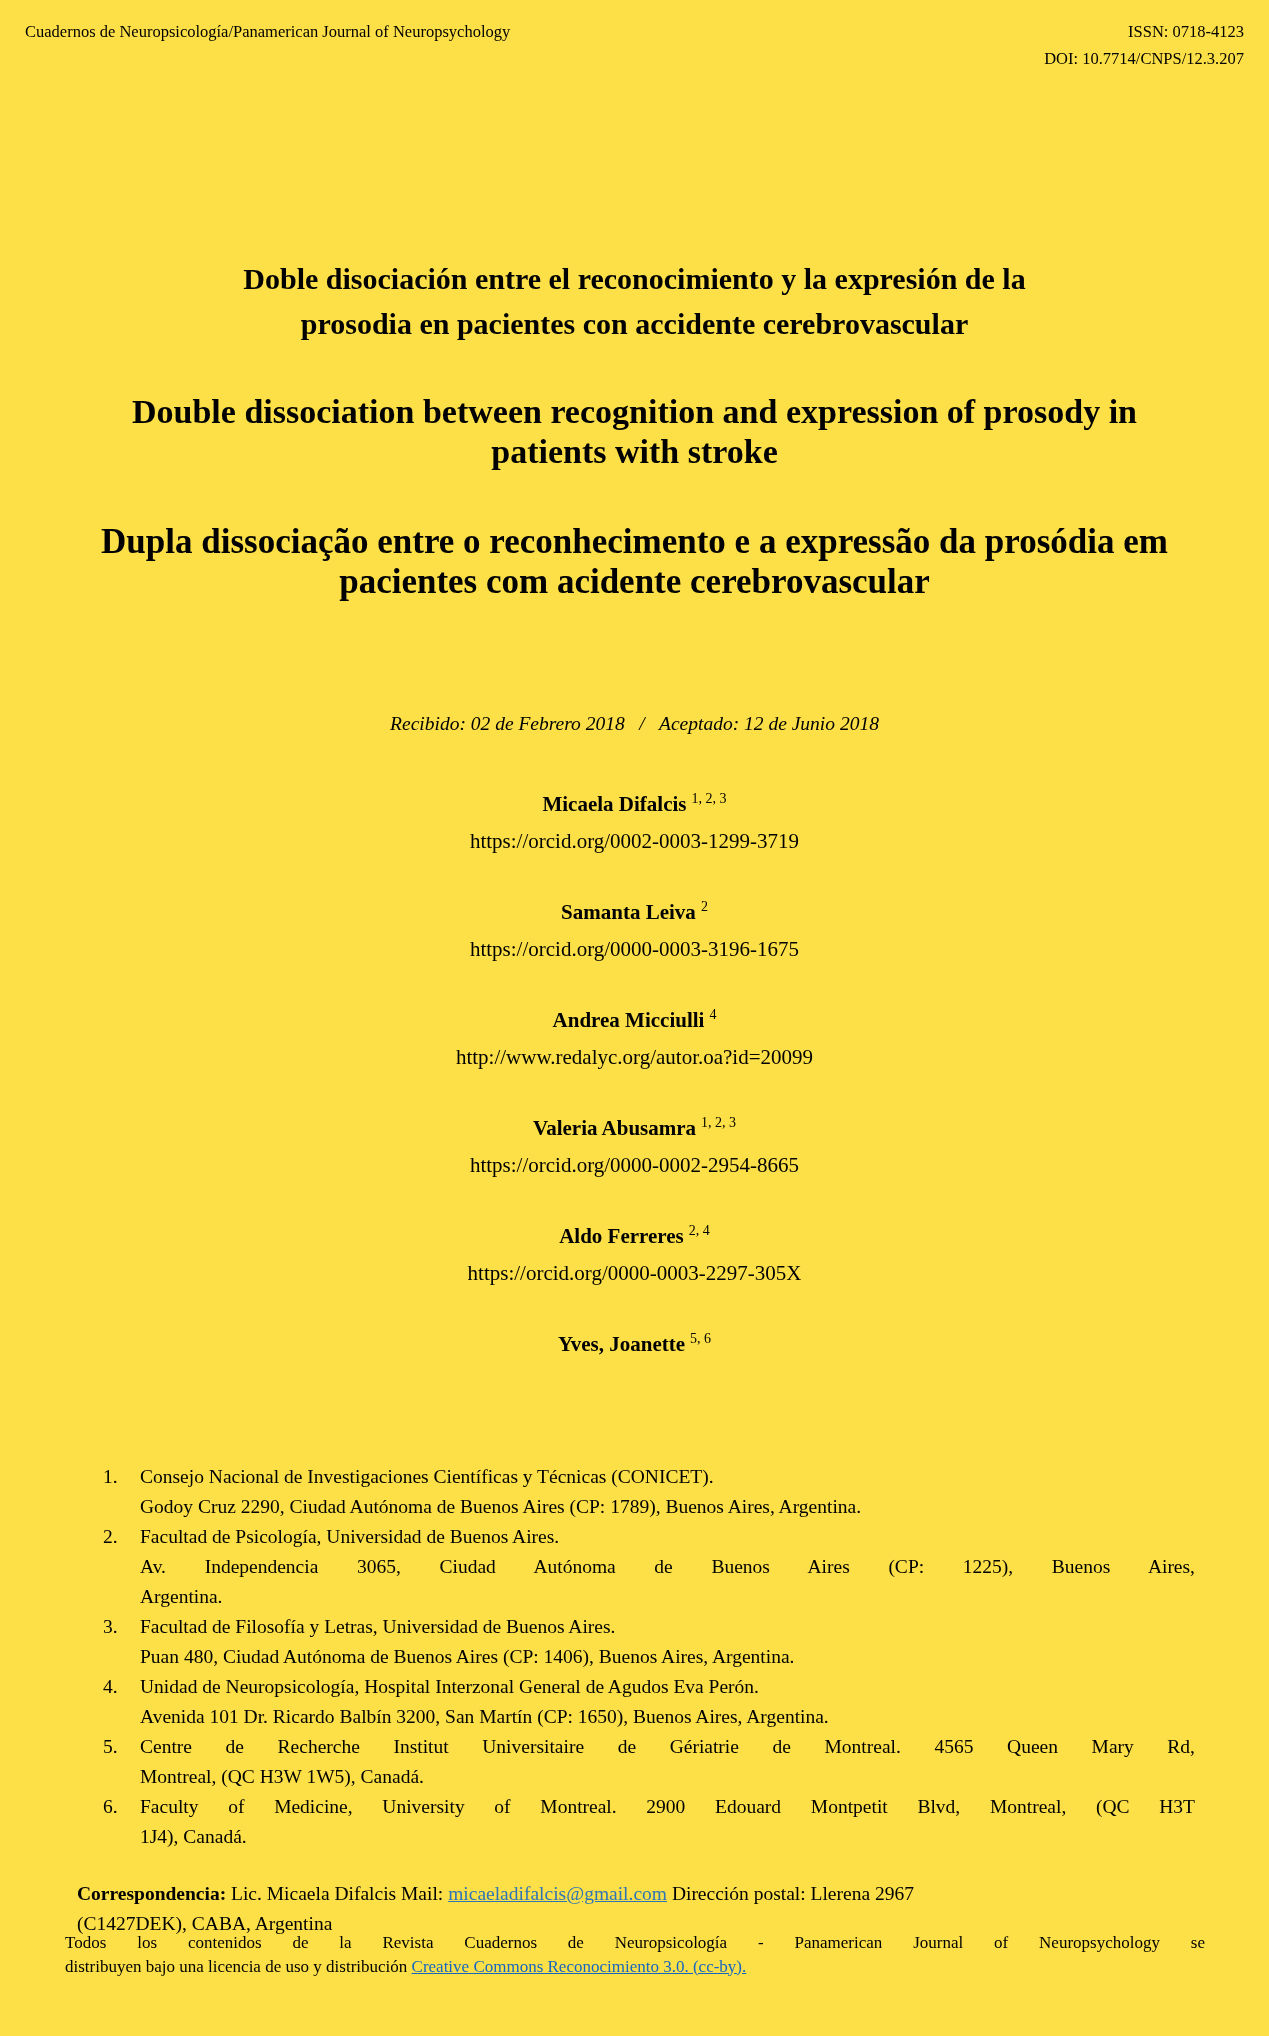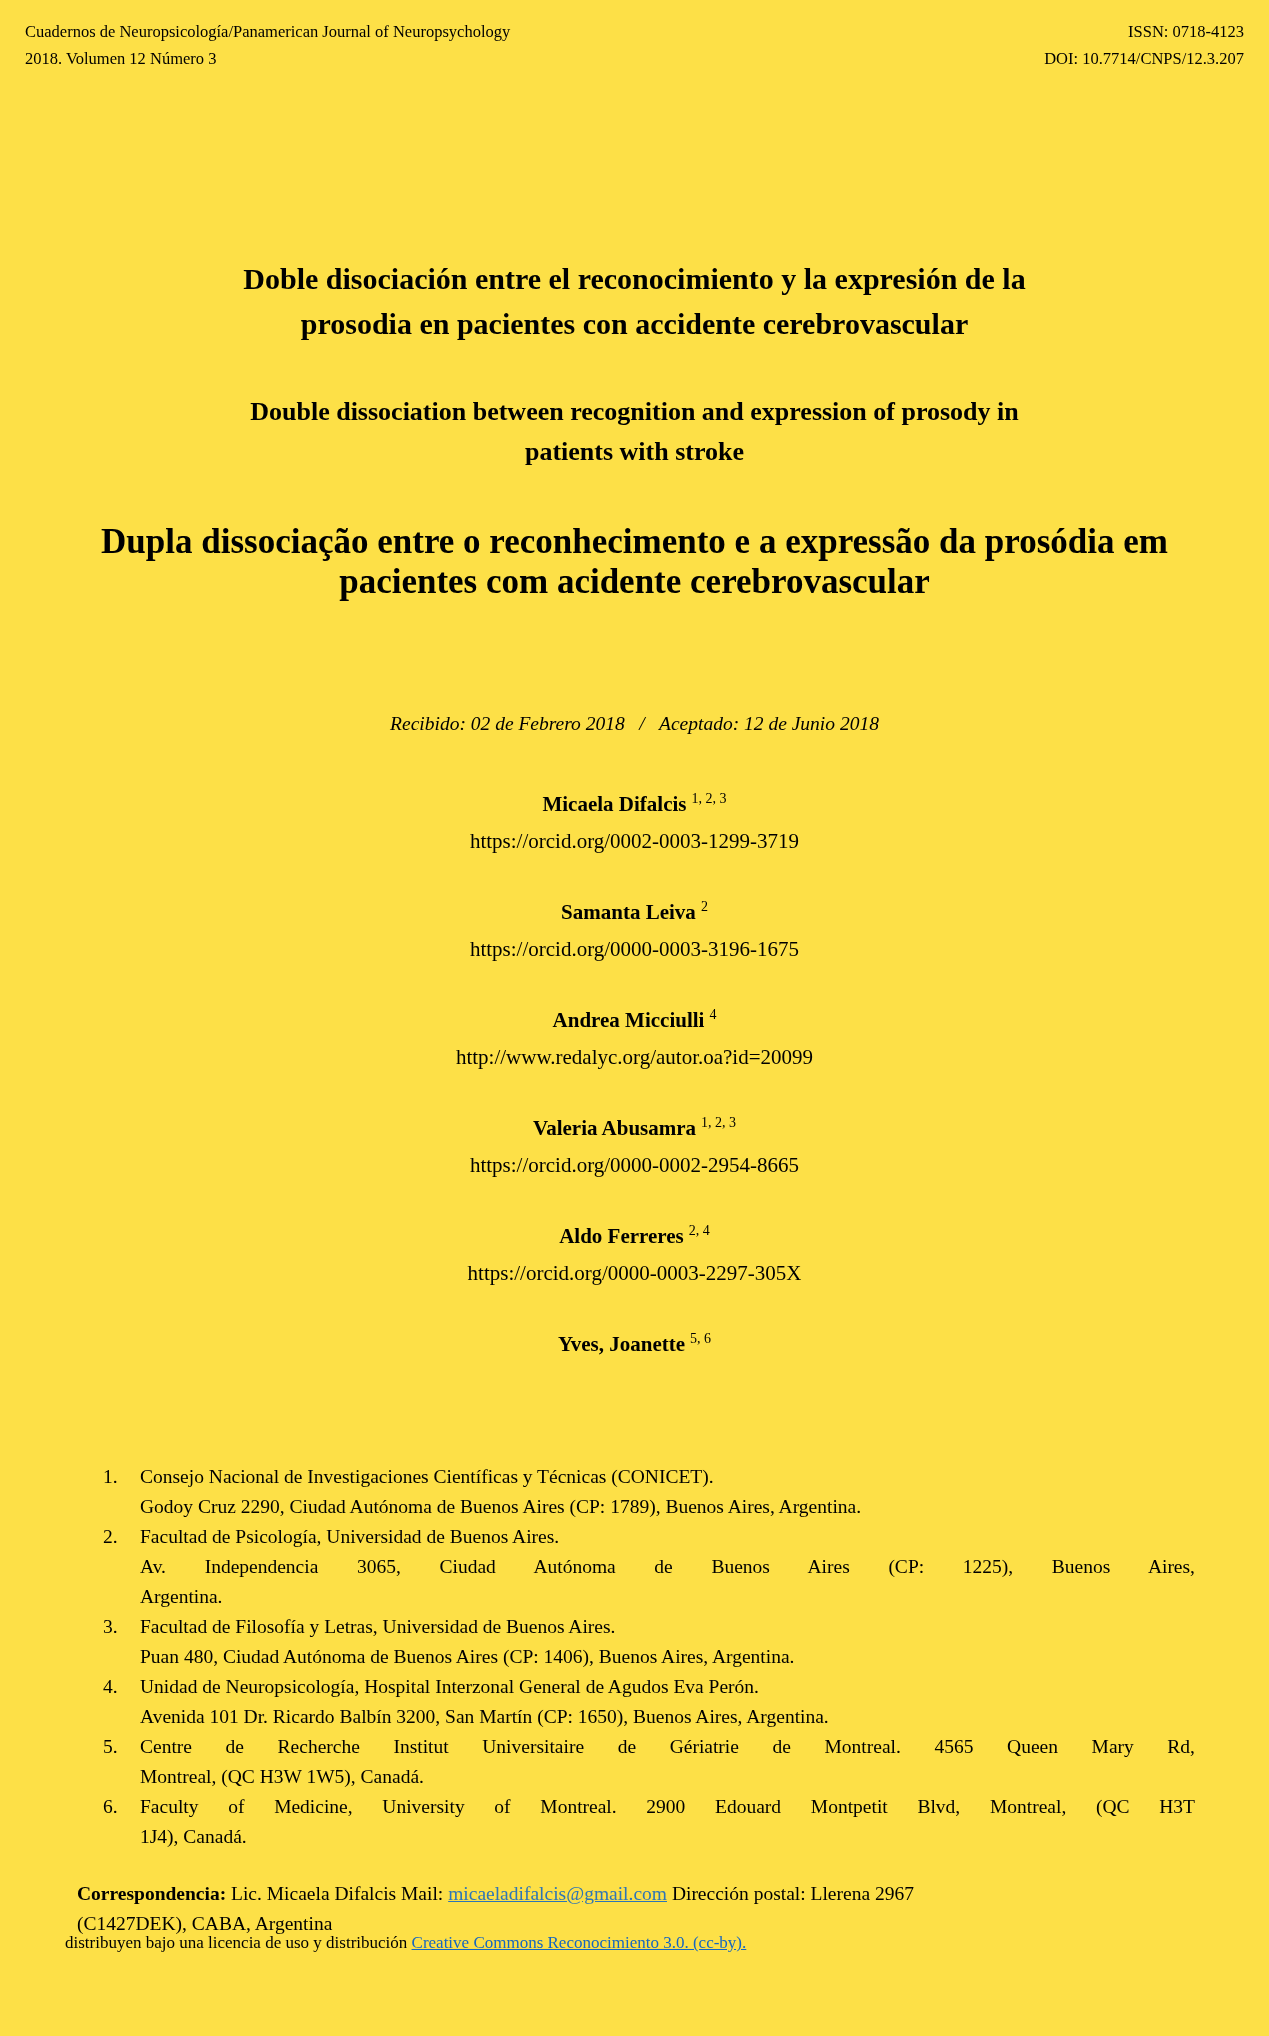--- a/index.html
+++ b/index.html
@@ -25,21 +25,21 @@
   .header-right { text-align: right; }
 
   
   .title {
     position: absolute;
     left: 50px; right: 50px;
     text-align: center;
     font-weight: 700;
   }
   .title-es { top: 256px; font-size: 30px; line-height: 45px; }
-  .title-en { top: 392px; font-size: 26px; line-height: 40px; }
+  .title-en { top: 392px; font-size: 34px; line-height: 40px; }
   .title-pt { top: 522px; font-size: 35px; line-height: 40px; }
 
   
   .dates {
     position: absolute;
     top: 664px; left: 0; right: 0;
     text-align: center;
     font-style: italic;
     font-size: 19.5px;
     line-height: 28px;
@@ -104,21 +104,20 @@
   .cc-link { color: #1566c0; }
 </style>
 </head>
 <body>
 
 <div class="page">
 
   <header class="header">
     <div class="header-left">
       <div>Cuadernos de Neuropsicología/Panamerican Journal of Neuropsychology</div>
-      <div>2018. Volumen 12 Número 3</div>
     </div>
     <div class="header-right">
       <div>ISSN: 0718-4123</div>
       <div>DOI: 10.7714/CNPS/12.3.207</div>
     </div>
   </header>
 
   <section class="title title-es">
     <div>Doble disociación entre el reconocimiento y la expresión de la</div>
     <div>prosodia en pacientes con accidente cerebrovascular</div>
@@ -221,16 +220,17 @@
     </li>
 
   </ol>
 
   <p class="correspondence">
     <strong>Correspondencia:</strong><span> Lic. Micaela Difalcis Mail: </span><a href="#" class="link email-link">micaeladifalcis@gmail.com</a><span> Dirección postal: Llerena 2967</span><br>
     <span>(C1427DEK), CABA, Argentina</span>
   </p>
 
   <footer class="license">
+    <div class="stretch">Todos los contenidos de la Revista Cuadernos de Neuropsicología - Panamerican Journal of Neuropsychology se</div>
     <div><span>distribuyen bajo una licencia de uso y distribución </span><a href="#" class="link cc-link">Creative Commons Reconocimiento 3.0. (cc-by).</a></div>
   </footer>
 
 </div>
 
 </body></html>

